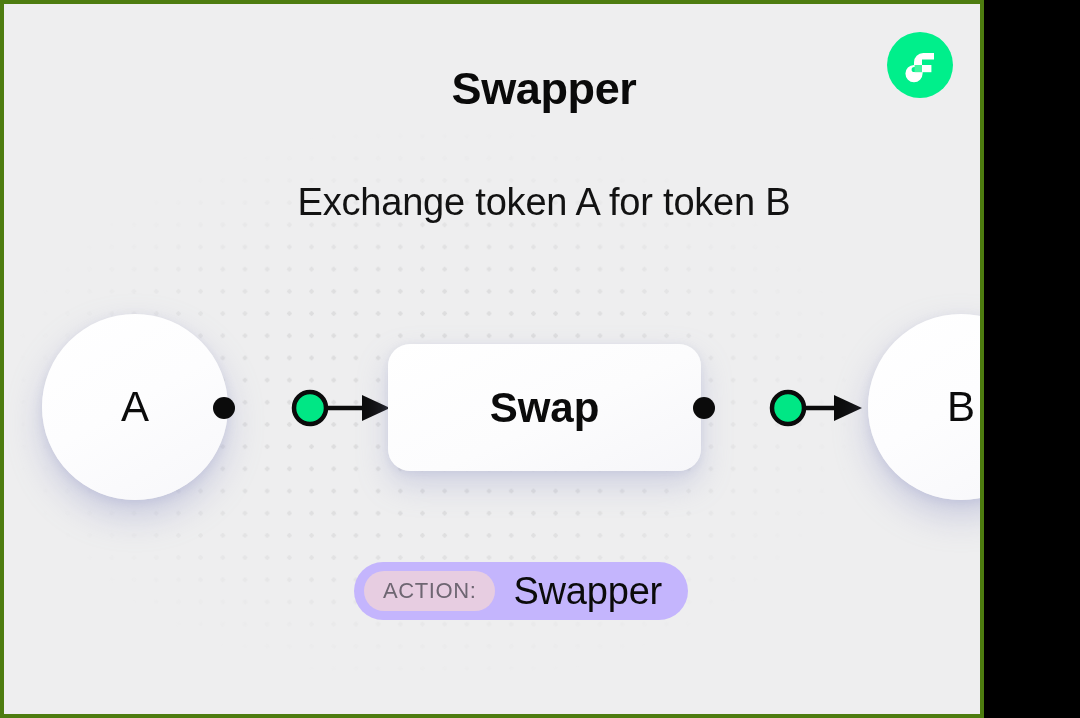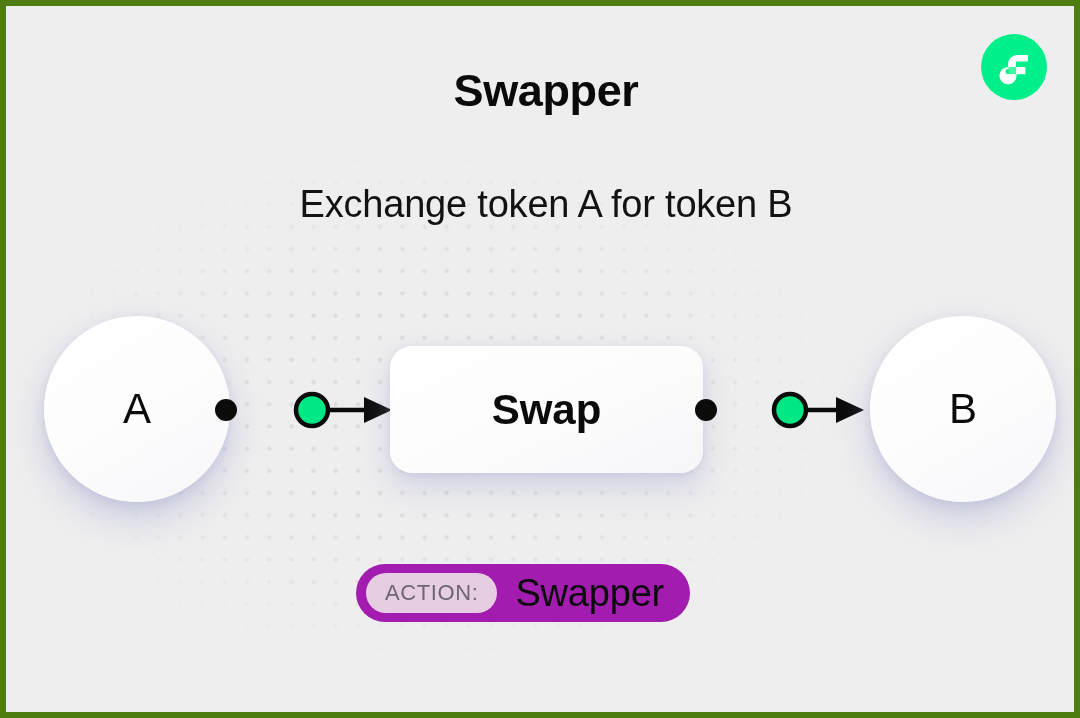--- a/index.html
+++ b/index.html
@@ -11,24 +11,24 @@
     overflow: hidden;
     background: #000;
   }
 
   body {
     font-family: "Liberation Sans", sans-serif;
   }
 
   #stage {
     position: relative;
-    width: 1080px;
+    width: 984px;
     height: 718px;
     background: #eeeeef;
-    border: 6px solid #4d7c0f;
+    border: 4px solid #4d7c0f;
     overflow: hidden;
   }
 
   
   #dot-grid {
     position: absolute;
     left: 0;
     top: 0;
     width: 1080px;
     height: 718px;
@@ -138,21 +138,21 @@
   .connector svg { display: block; }
 
   
   #action-badge {
     position: absolute;
     left: 350px;
     top: 558px;
     height: 58px;
     padding: 0 26px 0 10px;
     border-radius: 29px;
-    background: #a21caf;
+    background: #c4b5fd;
     display: flex;
     align-items: center;
     gap: 18px;
   }
   #action-label-pill {
     background: #e7cde1;
     border-radius: 22px;
     padding: 7px 19px;
     font-size: 22px;
     font-weight: 400;

